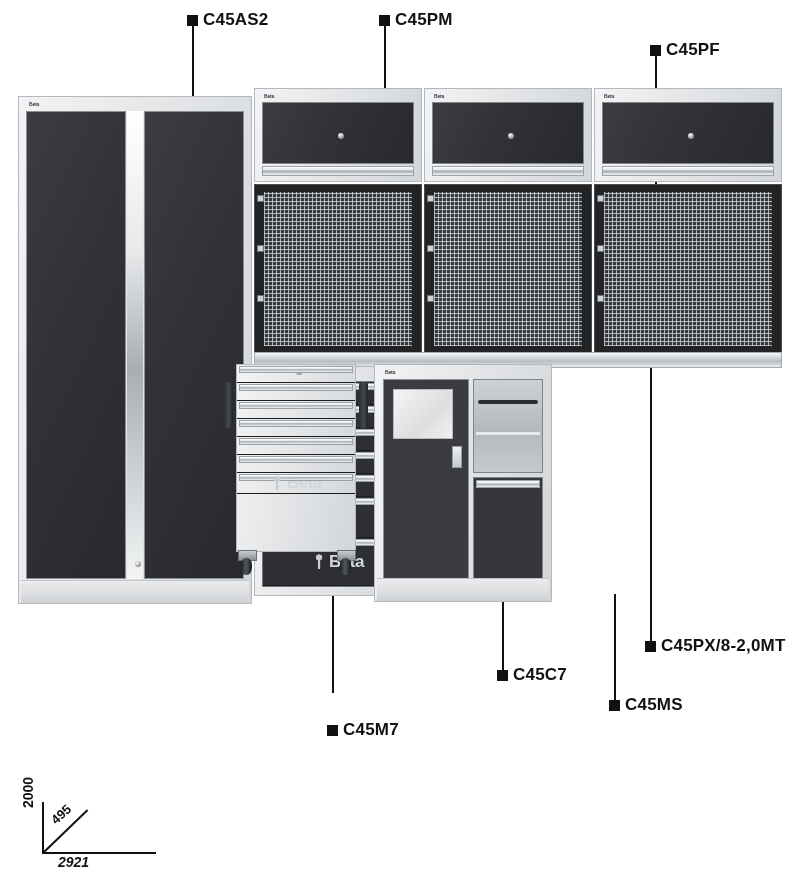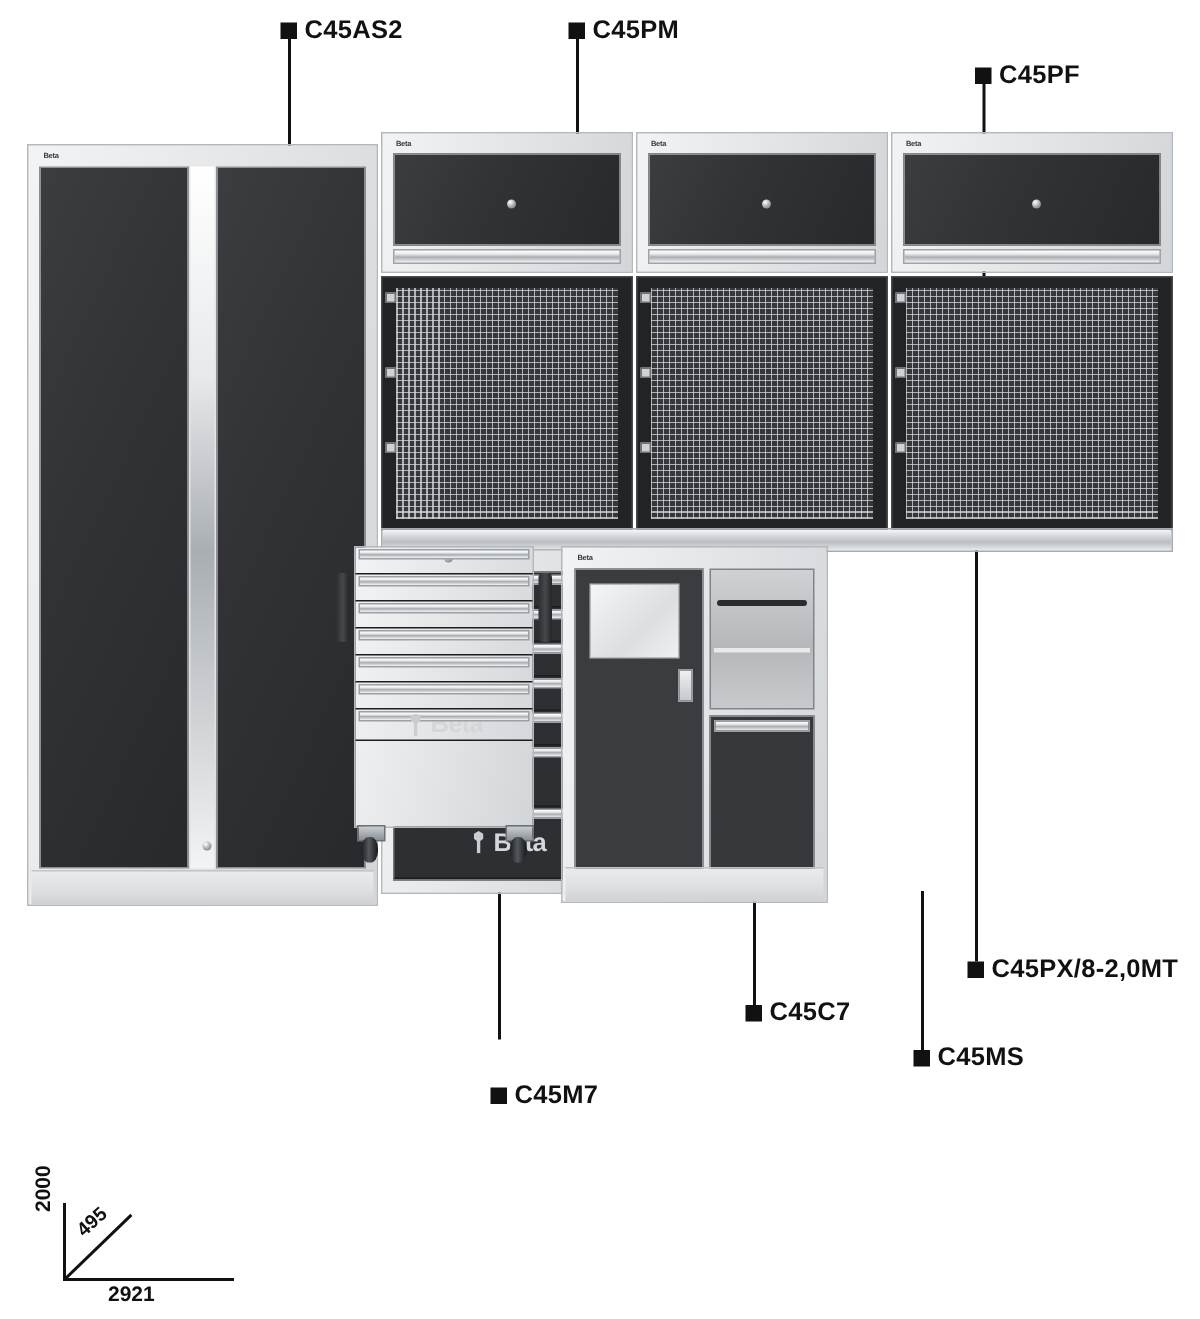--- a/index.html
+++ b/index.html
@@ -87,21 +87,21 @@
   #cab-ms .shelf{position:absolute;left:2px;right:2px;top:52px;height:3px;background:#e7e9ea;}
   #cab-ms .lowdrw{position:absolute;right:8px;left:98px;top:112px;bottom:10px;
               background:#35373a;border:1px solid #84888c;}
   #cab-ms .lowgrip{position:absolute;left:2px;right:2px;top:2px;height:6px;border:1px solid #9ba0a4;}
 
   
   #dims{position:absolute;left:22px;top:792px;width:170px;height:80px;}
   #dims .axis{position:absolute;background:#111;}
   .dimtxt{position:absolute;font-size:14px;font-weight:bold;color:#111;}
   #d-h{left:-2px;top:16px;transform:rotate(-90deg);transform-origin:left top;}
-  #d-w{left:50px;top:62px;}
+  #d-w{left:36px;top:62px;font-style:italic;}
   #d-d{left:26px;top:24px;transform:rotate(-42deg);transform-origin:left top;font-size:13px;}
 </style>
 </head>
 <body>
 
 <div class="callout" style="left:187px;top:10px;text-align:right;">
   <span class="marker"></span>
   <span class="txt">C45AS2</span>
 </div>
 <div class="lline" style="left:192px;top:21px;height:122px;"></div>

